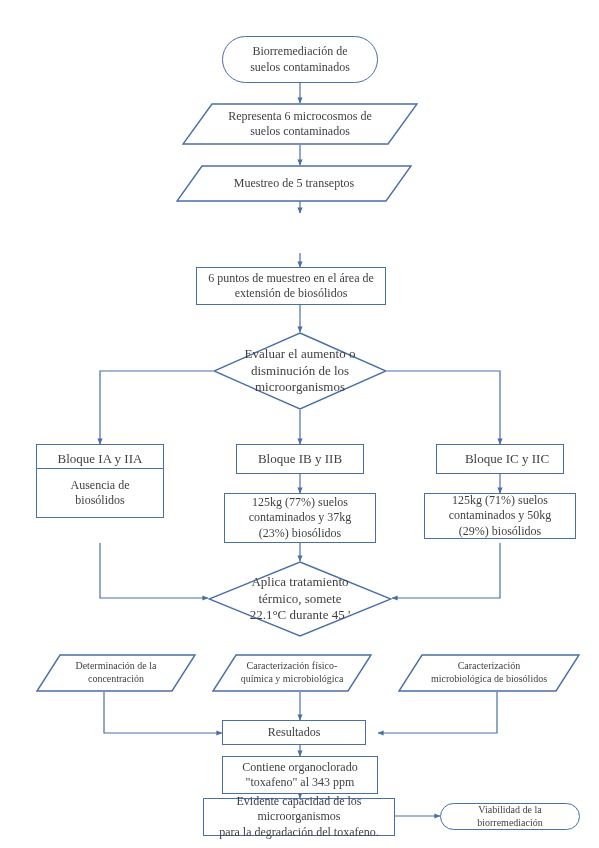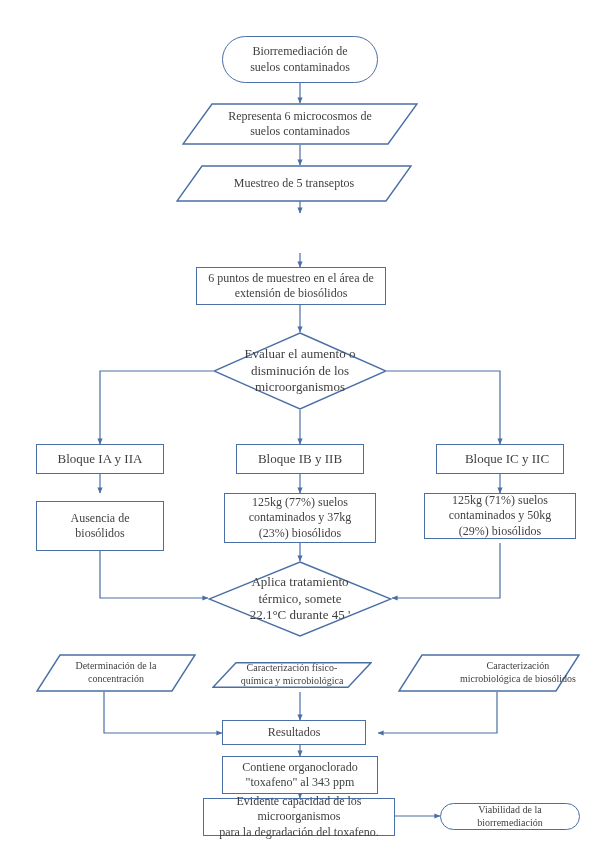--- a/index.html
+++ b/index.html
@@ -166,21 +166,21 @@
   </div>
 
   <div class="node n-rect fs-75" style="left:236px;top:444px;width:128px;height:30px;">
     <span class="lbl">Bloque IB y IIB</span>
   </div>
 
   <div class="node n-rect fs-75" style="left:436px;top:444px;width:128px;height:30px;padding-left:14px;">
     <span class="lbl">Bloque IC y IIC</span>
   </div>
 
-  <div class="node n-rect fs-8" style="left:36px;top:501px;width:128px;height:50px;">
+  <div class="node n-rect fs-8" style="left:36px;top:468px;width:128px;height:50px;">
     <span class="lbl">Ausencia de
 biosólidos</span>
   </div>
 
   <div class="node n-rect fs-8" style="left:224px;top:493px;width:152px;height:50px;justify-content:center;">
     <span class="lbl">125kg (77%) suelos
 contaminados y 37kg
 (23%) biosólidos</span>
   </div>
 
@@ -200,29 +200,29 @@
   </div>
 
   <div class="node n-para fs-7" style="left:36px;top:654px;width:160px;height:38px;">
     <svg class="shape" viewBox="0 0 160 38" preserveAspectRatio="none">
       <polygon points="24,1 159,1 136,37 1,37" vector-effect="non-scaling-stroke"></polygon>
     </svg>
     <span class="lbl">Determinación de la
 concentración</span>
   </div>
 
-  <div class="node n-para fs-7" style="left:212px;top:654px;width:160px;height:26px;margin-top:8px;">
+  <div class="node n-para fs-7" style="left:212px;top:654px;width:160px;height:38px;">
     <svg class="shape" viewBox="0 0 160 38" preserveAspectRatio="none">
       <polygon points="24,1 159,1 136,37 1,37" vector-effect="non-scaling-stroke"></polygon>
     </svg>
     <span class="lbl">Caracterización físico-
 química y microbiológica</span>
   </div>
 
-  <div class="node n-para fs-7" style="left:398px;top:654px;width:182px;height:38px;justify-content:flex-end;">
+  <div class="node n-para fs-7" style="left:398px;top:654px;width:182px;height:38px;">
     <svg class="shape" viewBox="0 0 182 38" preserveAspectRatio="none">
       <polygon points="24,1 181,1 158,37 1,37" vector-effect="non-scaling-stroke"></polygon>
     </svg>
     <span class="lbl">Caracterización
 microbiológica de biosólidos</span>
   </div>
 
   <div class="node n-rect fs-8" style="left:222px;top:720px;width:144px;height:25px;">
     <span class="lbl">Resultados</span>
   </div>

